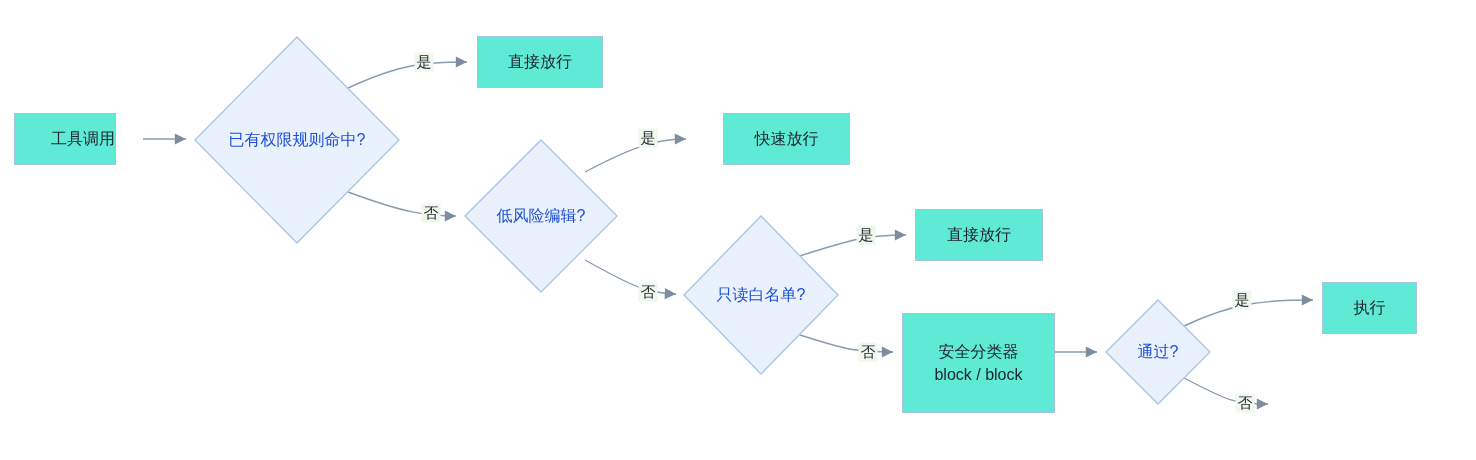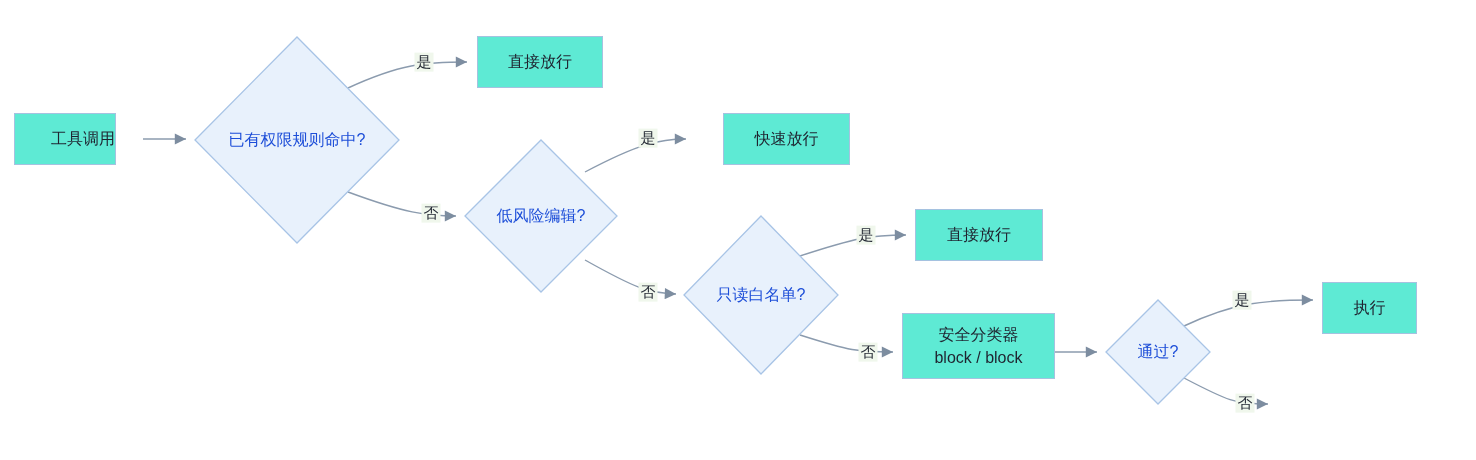--- a/index.html
+++ b/index.html
@@ -98,21 +98,21 @@
   </div>
 
   <div class="node rect" style="left:723px; top:113px; width:127px; height:52px;">
     <span>快速放行</span>
   </div>
 
   <div class="node rect" style="left:915px; top:209px; width:128px; height:52px;">
     <span>直接放行</span>
   </div>
 
-  <div class="node rect" style="left:902px; top:313px; width:153px; height:66px;">
+  <div class="node rect" style="left:902px; top:313px; width:153px; height:100px;">
     <span>安全分类器</span>
     <span>block / block</span>
   </div>
 
   <div class="node rect" style="left:1322px; top:274px; width:95px; height:52px;margin-top:8px;">
     <span>执行</span>
   </div>
 
 
   <div class="diamond-label" style="left:297px; top:140px;">已有权限规则命中?</div>

